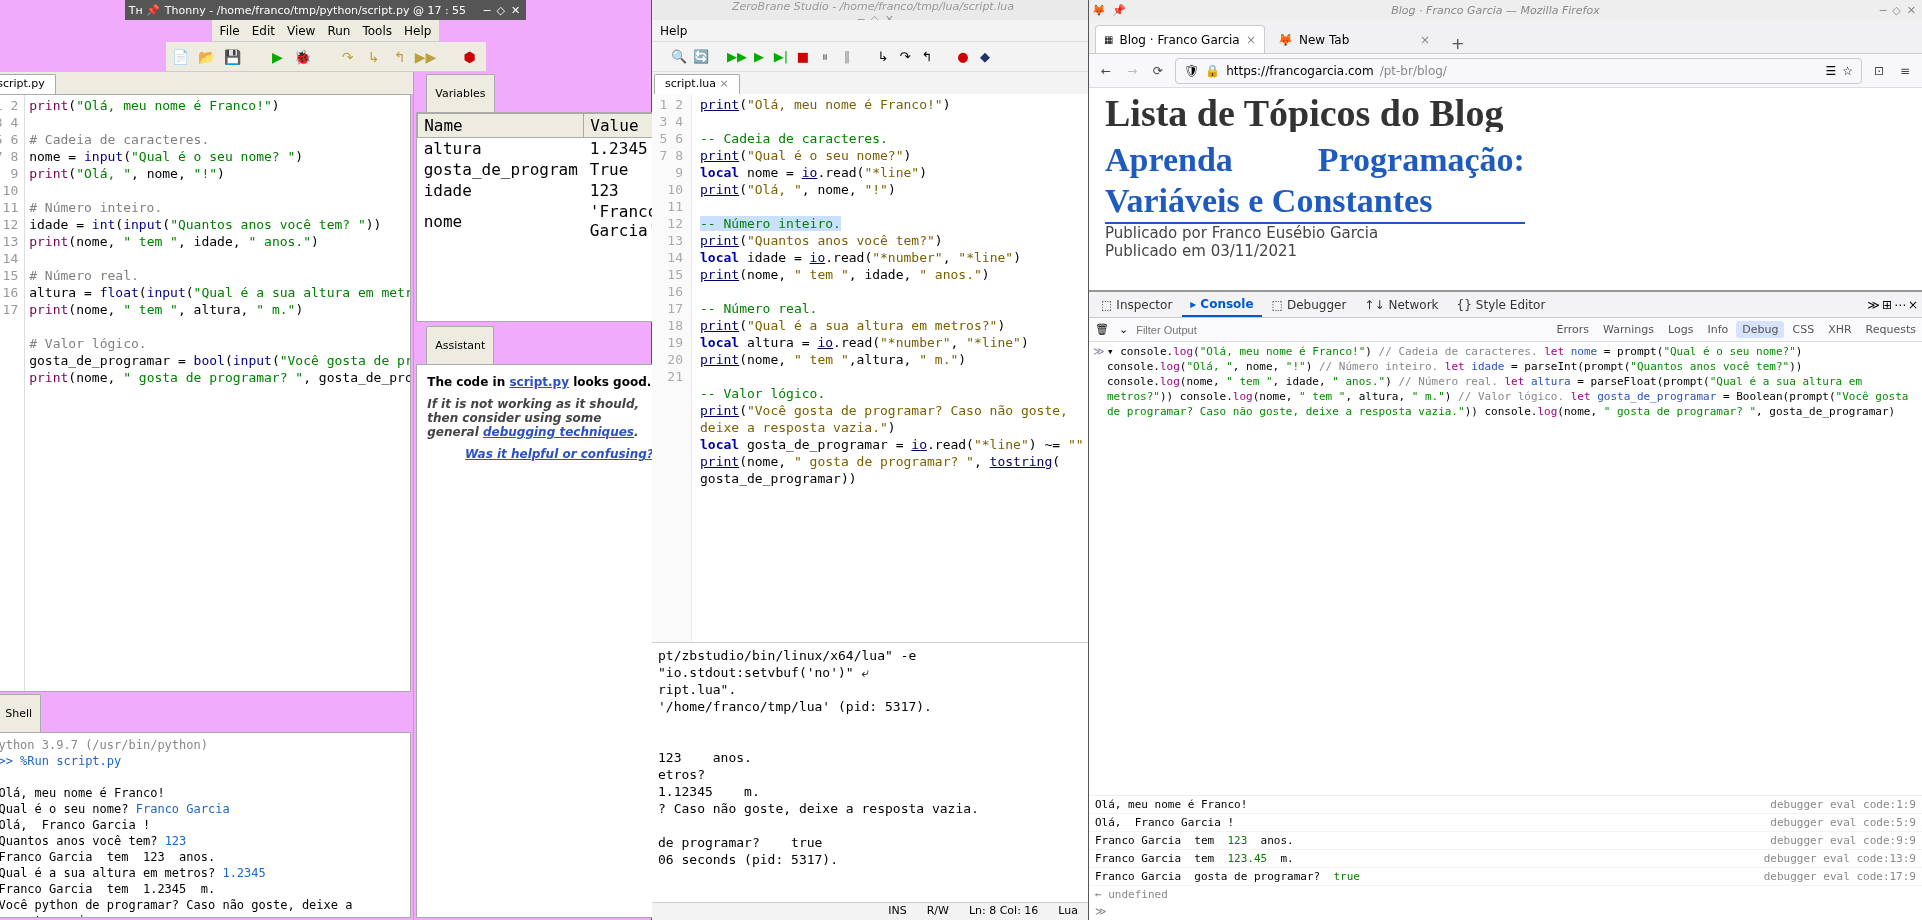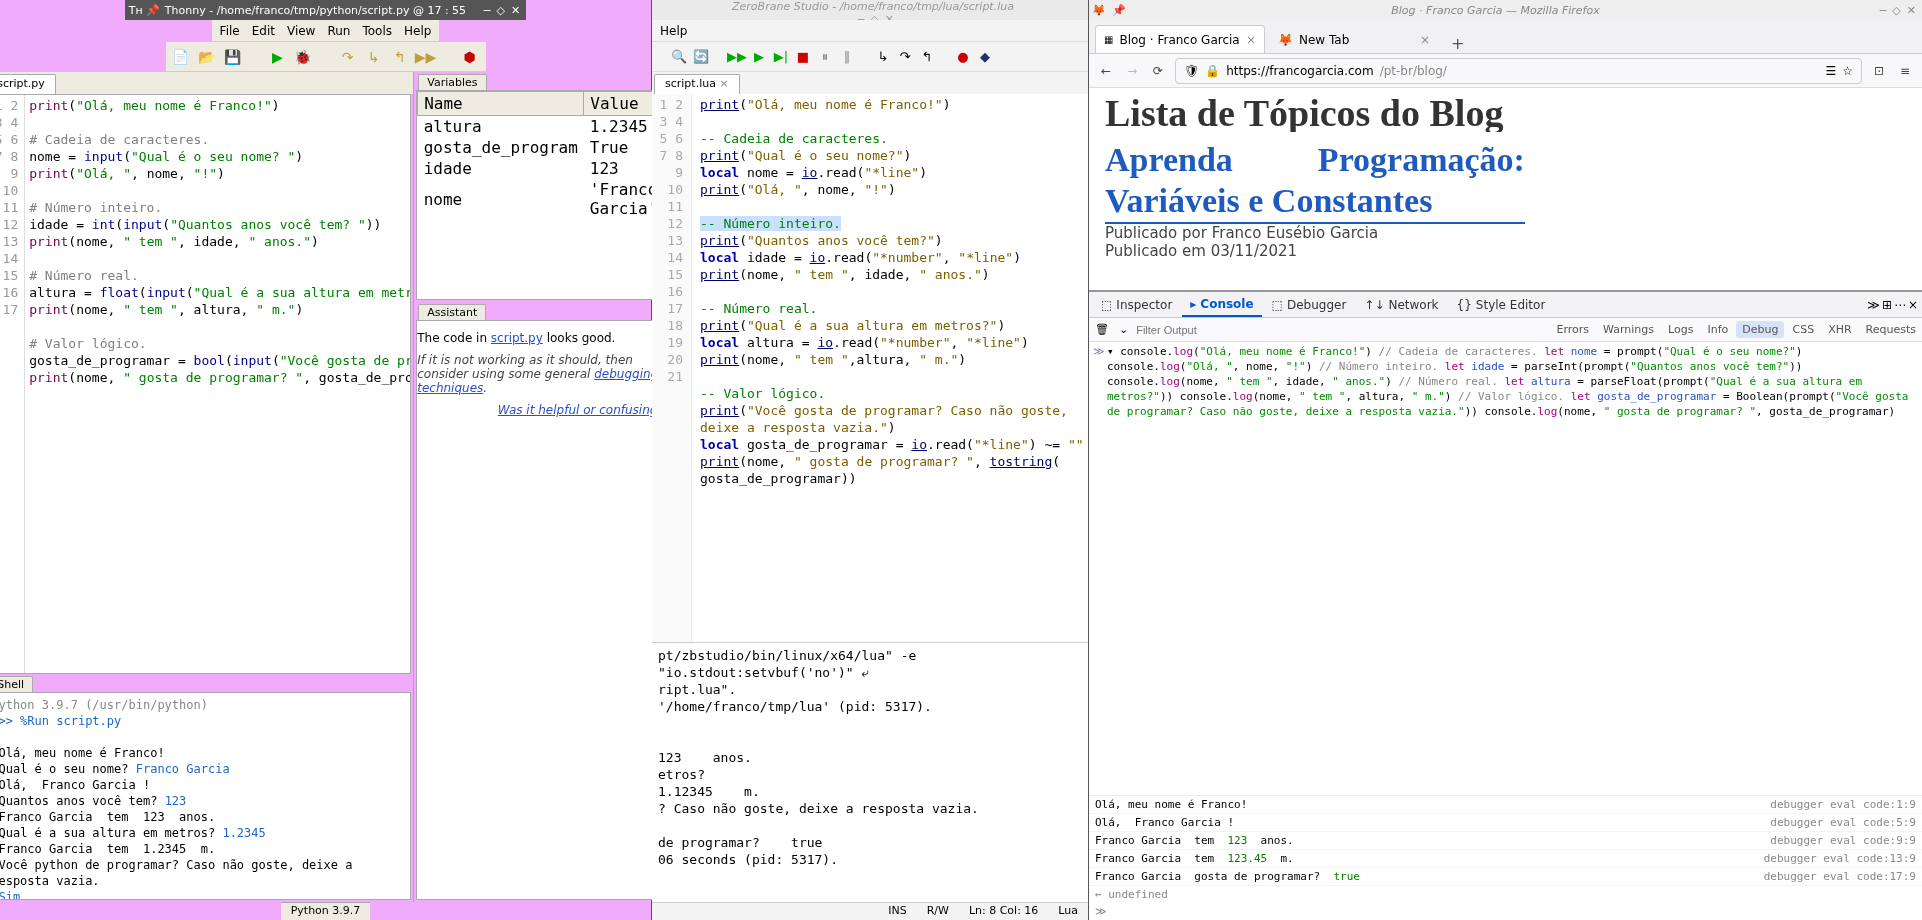--- a/index.html
+++ b/index.html
@@ -26,27 +26,27 @@
 .ed-tab { background: #fff; border: 1px solid #aaa; border-bottom: none; padding: 2px 10px; font-size: 11px; border-radius: 2px 2px 0 0; }
 
 .editor { flex: 1; background: #fff; display: flex; font-family: "DejaVu Sans Mono", monospace; font-size: 13px; overflow: hidden; border: 1px solid #aaa; margin: 0 2px; position: relative; }
 .gutter { width: 38px; background: #fff; border-right: 1px solid #ddd; text-align: right; padding: 2px 6px 0 0; color: #999; line-height: 17px; }
 .code { flex: 1; padding: 2px 4px 0; white-space: pre; line-height: 17px; overflow: hidden; }
 .code .s { color: #008000; } 
 .code .c { color: #7f7f7f; } 
 .code .f { color: #7b0052; } 
 .code .b { color: #008; } 
 
-.panel-title { background: #eeece0; border: 1px solid #aaa; border-bottom: none; margin: 2px 4px 0; padding: 1px 8px; font-size: 11px; border-radius: 2px 2px 0 0; width: fit-content; }
+.panel-title { background: #eeece0; border: 1px solid #aaa; border-bottom: none; margin: 2px 12px 0; padding: 12px 8px; font-size: 11px; border-radius: 2px 2px 0 0; width: fit-content; }
 .var-panel { height: 210px; border: 1px solid #aaa; margin: 0 2px 2px; background: #fff; display: flex; flex-direction: column; }
 .var-panel table { width: 100%; border-collapse: collapse; font-family: "DejaVu Sans Mono", monospace; font-size: 16px; }
 .var-panel th { background: #eeece0; text-align: left; padding: 2px 6px; border: 1px solid #aaa; font-weight: normal; }
 .var-panel td { padding: 1px 6px; }
 
-.assist-panel { flex: 1; border: 1px solid #aaa; margin: 0 2px 2px; background: #fff; padding: 10px 0; font-size: 12px; }
+.assist-panel { flex: 1; border: 1px solid #aaa; margin: 0 2px 2px; background: #fff; padding: 10px 10px; font-size: 12px; font-weight: bold; }
 .assist-panel a { color: #2a50c4; }
 .assist-panel .ital { font-style: italic; color: #444; }
 .assist-panel .right { text-align: right; margin-top: 8px; }
 .assist-panel .right a { font-style: italic; }
 
 .shell-wrap { height: 228px; display:flex; flex-direction:column; }
 .shell { flex:1; background: #fff; border: 1px solid #aaa; margin: 0 2px 2px; font-family: "DejaVu Sans Mono", monospace; font-size: 12px; padding: 4px; line-height: 16px; overflow:hidden; white-space: pre-wrap; }
 .shell .in { color: #1a66cc; }
 .shell .sys { color: #888; }
 
@@ -257,21 +257,20 @@
 
       <div class="panel-title">Assistant</div>
       <div class="assist-panel">
         <div><span>The code in </span><a href="#">script.py</a><span> looks good.</span></div>
         <div class="ital" style="margin-top:8px"><span>If it is not working as it should, then consider using some general </span><a href="#">debugging techniques</a>.</div>
         <div class="right"><a href="#">Was it helpful or confusing?</a></div>
       </div>
     </div>
   </div>
 
-  <div class="statusbar1">Python 3.9.7</div>
 </div>
 
 <div class="col2">
   <div class="titlebar2">
     <div class="title">ZeroBrane Studio - /home/franco/tmp/lua/script.lua</div>
     <div class="wc">
       <span>─</span>
       <span>◇</span>
       <span>✕</span>
     </div>

